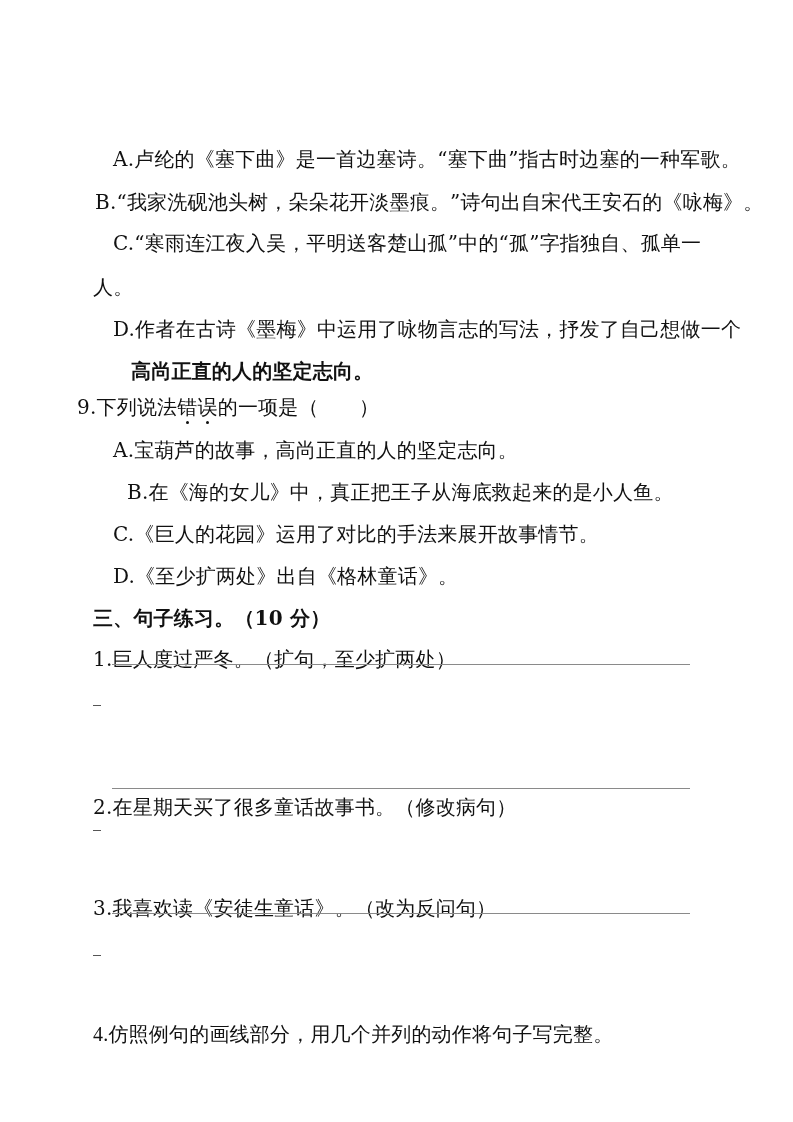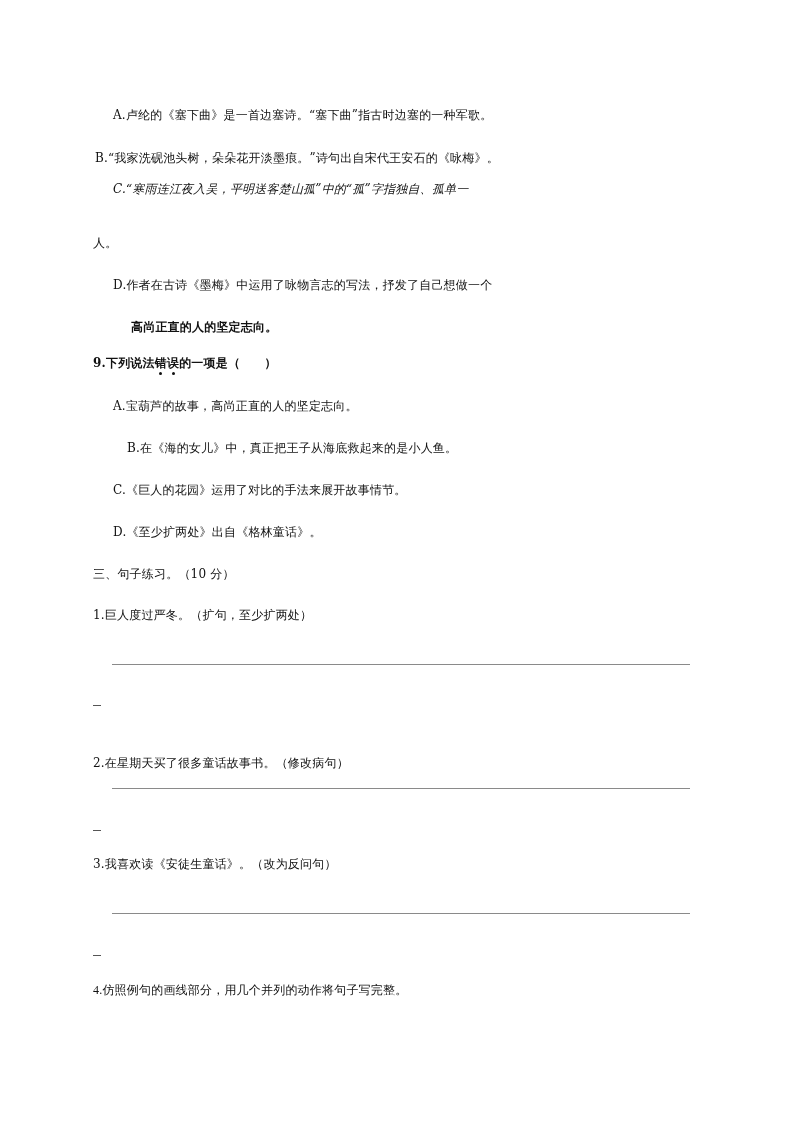--- a/index.html
+++ b/index.html
@@ -3,23 +3,23 @@
   <meta charset="utf-8">
   <style>
     html, body { margin: 0; padding: 0; background: #ffffff; }
     body {
       width: 793px; height: 1122px; position: relative; overflow: hidden;
       font-family: "DejaVu Serif", "Liberation Serif", serif;
       color: #111111;
     }
     .line {
       position: absolute; white-space: nowrap;
-      font-size: 12px; line-height: 22px; letter-spacing: 0.2px;
+      font-size: 20px; line-height: 22px; letter-spacing: 0.2px; margin-top: 44px;
     }
-    .bold { font-weight: normal; text-align: right; }
+    .bold { font-weight: bold; text-align: right; }
     .emph { position: relative; }
     .emph::after {
       content: ""; position: absolute; left: 50%; bottom: -5px;
       width: 3px; height: 3px; margin-left: -1.5px; border-radius: 50%;
       background: #111;
     }
     .answer-line {
       position: absolute; left: 112px; width: 578px; height: 0;
       border-top: 1px solid #8a8a8a;
     }
@@ -28,26 +28,26 @@
       border-top: 1px solid #555;
     }
   </style>
 </head>
 <body>
 
 <div>
 
   <div class="line" style="left:113px; top:104px;">A.卢纶的《塞下曲》是一首边塞诗。“塞下曲”指古时边塞的一种军歌。</div>
   <div class="line" style="left:95px; top:147px;">B.“我家洗砚池头树，朵朵花开淡墨痕。”诗句出自宋代王安石的《咏梅》。</div>
-  <div class="line" style="left:113px; top:178px;font-style:italic;">C.“寒雨连江夜入吴，平明送客楚山孤”中的“孤”字指独自、孤单一</div>
+  <div class="line" style="left:113px; top:188px;">C.“寒雨连江夜入吴，平明送客楚山孤”中的“孤”字指独自、孤单一</div>
   <div class="line" style="left:93px; top:232px;">人。</div>
   <div class="line" style="left:113px; top:274px;">D.作者在古诗《墨梅》中运用了咏物言志的写法，抒发了自己想做一个</div>
   <div class="line" style="left:131px; top:316px;font-weight:bold;">高尚正直的人的坚定志向。</div>
 
-  <div class="line" style="left:93px; top:352px;font-weight:bold;">
+  <div class="line" style="left:77px; top:352px;">
     <span>9.下列说法</span><span class="emph">错</span><span class="emph">误</span><span>的一项是（　　）</span>
   </div>
   <div class="line" style="left:113px; top:395px;">A.宝葫芦的故事，高尚正直的人的坚定志向。</div>
   <div class="line" style="left:127px; top:437px;">B.在《海的女儿》中，真正把王子从海底救起来的是小人鱼。</div>
   <div class="line" style="left:113px; top:479px;">C.《巨人的花园》运用了对比的手法来展开故事情节。</div>
   <div class="line" style="left:113px; top:521px;">D.《至少扩两处》出自《格林童话》。</div>
 
   <div class="line bold" style="left:93px; top:563px;">三、句子练习。（10 分）</div>
 
   <div class="line" style="left:93px; top:604px;">1.巨人度过严冬。（扩句，至少扩两处）</div>

